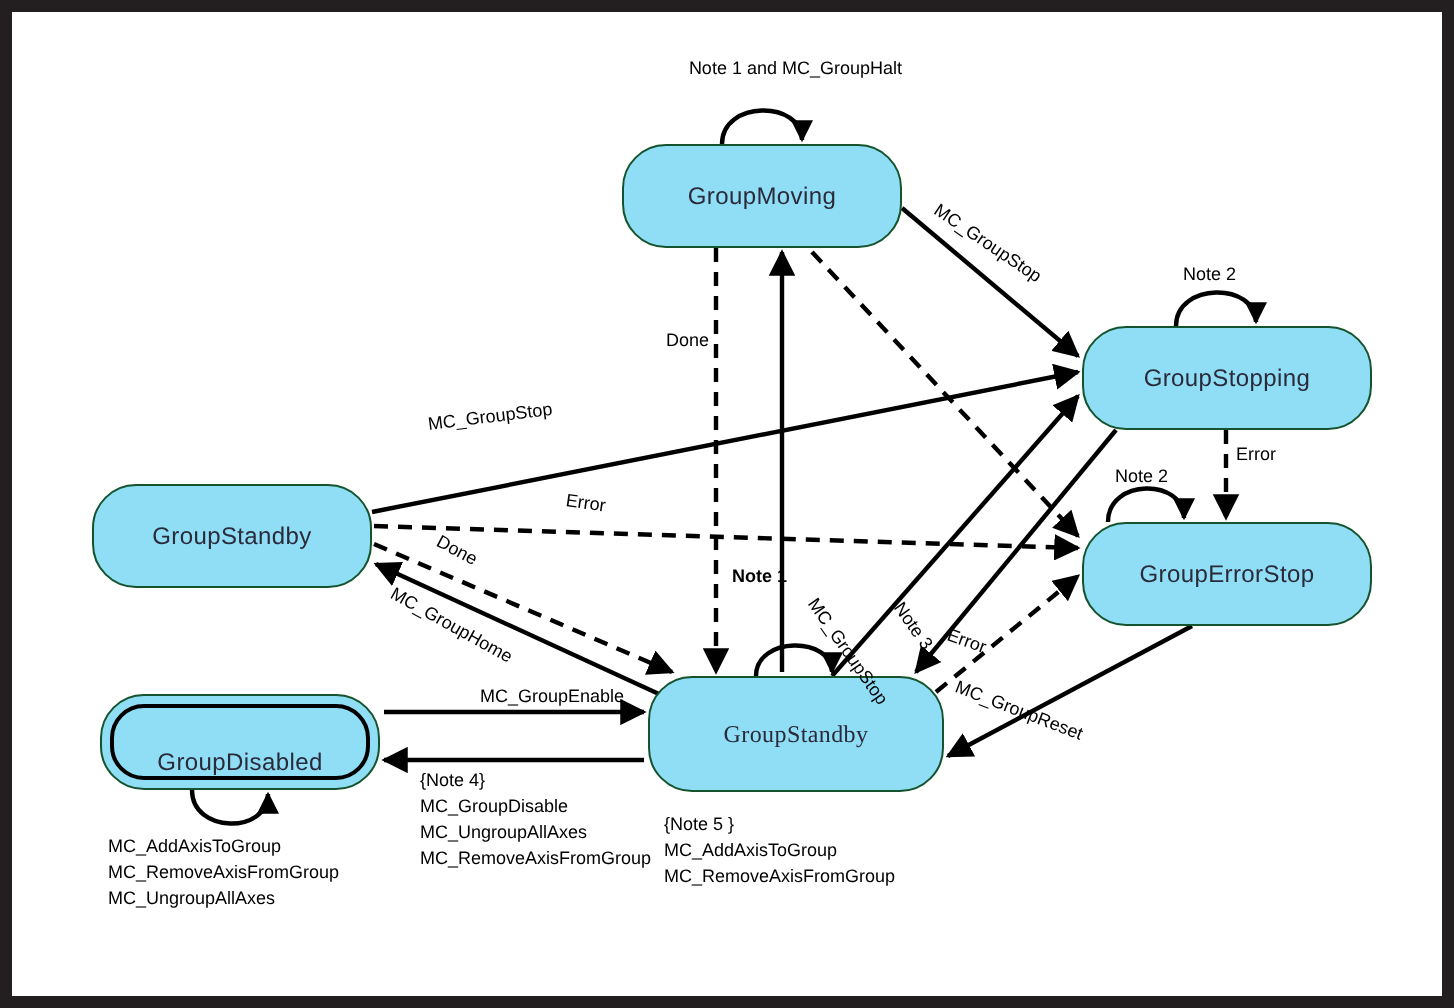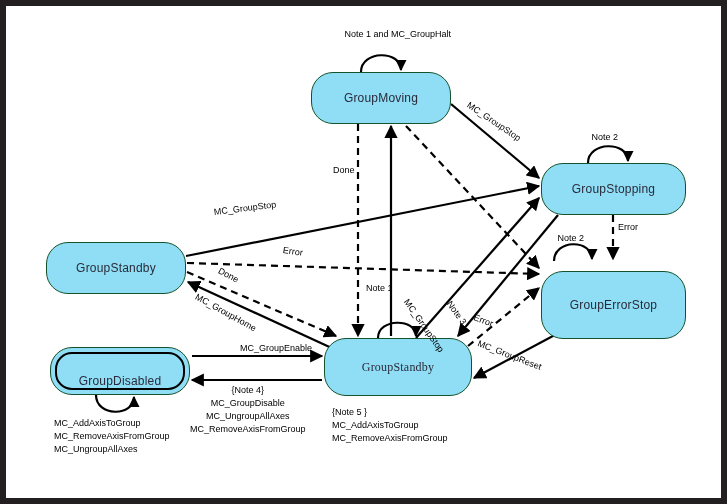--- a/index.html
+++ b/index.html
@@ -136,21 +136,21 @@
   </svg>
 
   <div class="state-node" style="left:305px; top:66px; width:140px; height:52px;">
     <span>GroupMoving</span>
   </div>
 
   <div class="state-node" style="left:535px; top:157px; width:145px; height:52px;">
     <span>GroupStopping</span>
   </div>
 
-  <div class="state-node" style="left:535px; top:265px; width:145px; height:68px;">
+  <div class="state-node" style="left:535px; top:255px; width:145px; height:52px;">
     <span>GroupErrorStop</span>
   </div>
 
   <div class="state-node" style="left:40px; top:236px; width:140px; height:52px;">
     <span>GroupStandby</span>
   </div>
 
   <div class="state-node" style="left:318px; top:332px; width:148px; height:58px;font-family:Liberation Serif, serif;">
     <span>GroupStandby</span>
   </div>
@@ -175,37 +175,37 @@
   <div class="edge-label" style="left:208px; top:200px; transform:rotate(-7deg);">MC_GroupStop</div>
 
   <div class="edge-label" style="left:277px; top:238px; transform:rotate(8deg);">Error</div>
 
   <div class="edge-label" style="left:213px; top:258px; transform:rotate(28deg);">Done</div>
 
   <div class="edge-label" style="left:190px; top:284px; transform:rotate(29deg);">MC_GroupHome</div>
 
   <div class="edge-label" style="left:327px; top:158px;">Done</div>
 
-  <div class="edge-label" style="left:360px; top:276px;">Note 1</div>
+  <div class="edge-label" style="left:360px; top:276px;font-weight:bold;">Note 1</div>
 
   <div class="edge-label" style="left:400px; top:288px; transform:rotate(55deg);">MC_GroupStop</div>
 
   <div class="edge-label" style="left:443px; top:290px; transform:rotate(55deg);">Note 3</div>
 
   <div class="edge-label" style="left:468px; top:305px; transform:rotate(20deg);">Error</div>
 
   <div class="edge-label" style="left:472px; top:331px; transform:rotate(21deg);">MC_GroupReset</div>
 
   <div class="edge-label" style="left:198px; top:336px;margin-left:36px;">MC_GroupEnable</div>
 
   <div class="note-block" style="left:48px; top:411px;">MC_AddAxisToGroup
 MC_RemoveAxisFromGroup
 MC_UngroupAllAxes</div>
 
-  <div class="note-block" style="left:184px; top:378px;text-align:center;">{Note 4}
+  <div class="note-block" style="left:204px; top:378px;">{Note 4}
 MC_GroupDisable
 MC_UngroupAllAxes
 MC_RemoveAxisFromGroup</div>
 
   <div class="note-block" style="left:326px; top:400px;">{Note 5 }
 MC_AddAxisToGroup
 MC_RemoveAxisFromGroup</div>
 
 </div>
 

